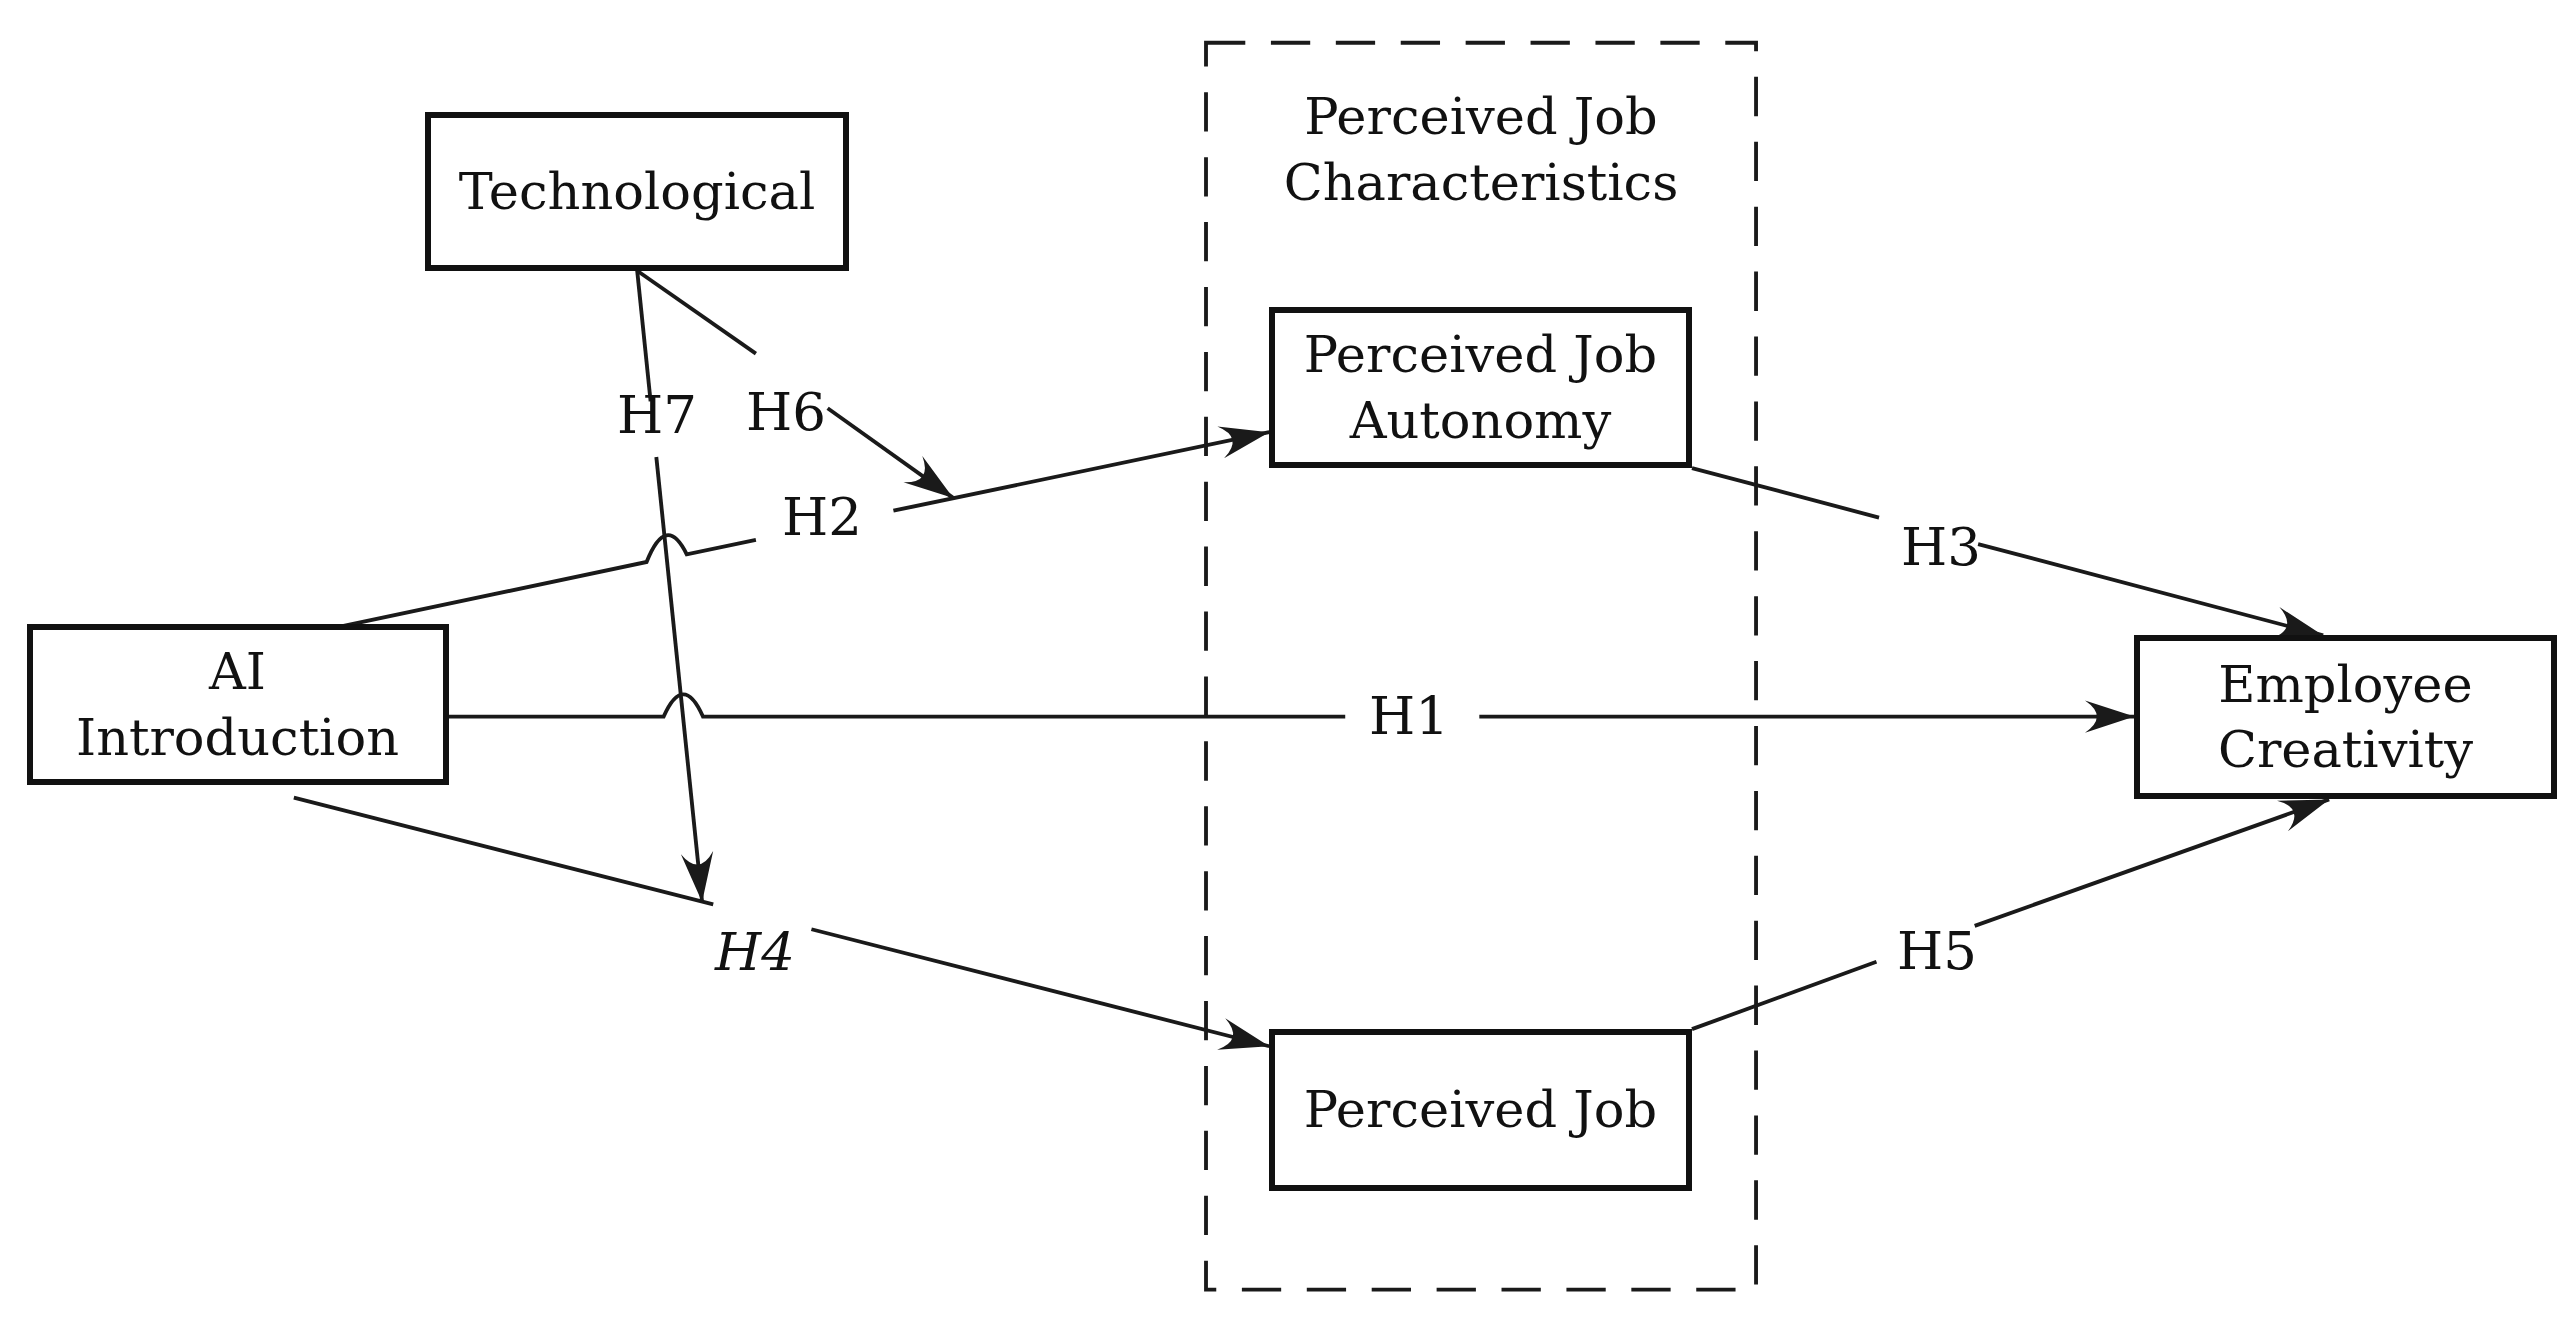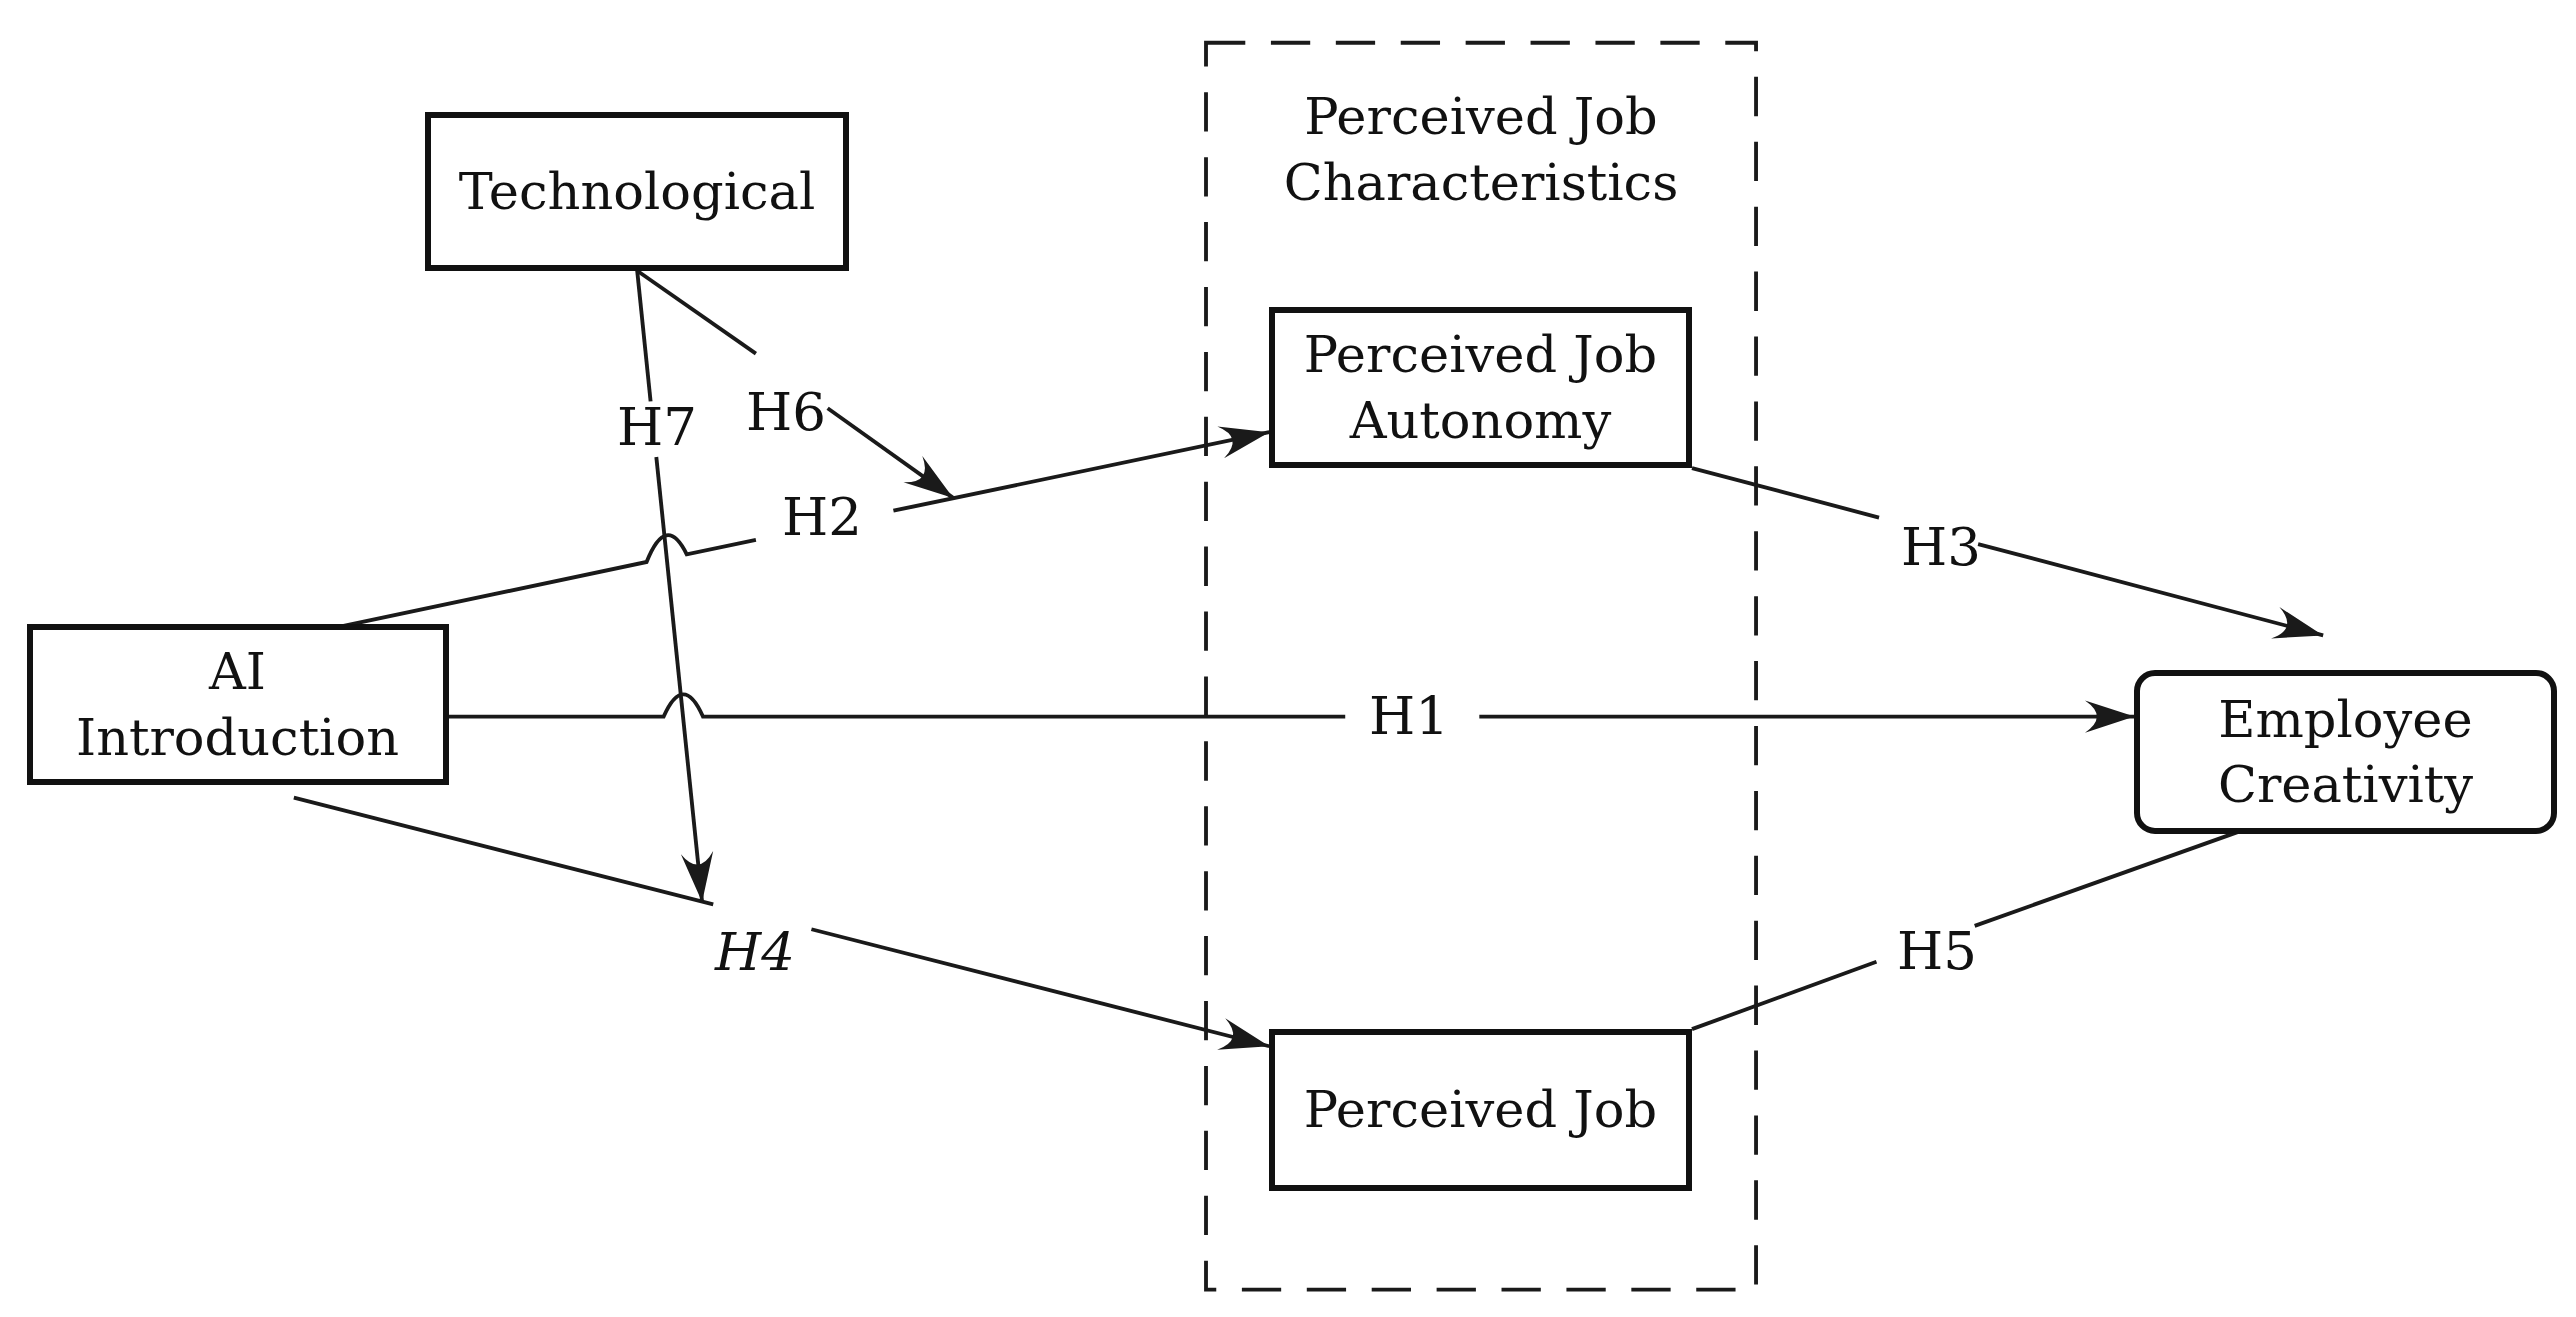--- a/index.html
+++ b/index.html
@@ -35,21 +35,21 @@
     justify-content: center;
     text-align: center;
     font-size: 51px;
     line-height: 1.28;
     white-space: nowrap;
   }
   .node-tech { left: 425px; top: 112px; width: 424px; height: 159px; }
   .node-ai   { left: 26.5px;  top: 624px; width: 422px; height: 161px; }
   .node-pja  { left: 1269px; top: 307px; width: 423px; height: 161px; }
   .node-pjf  { left: 1269px; top: 1029px; width: 423px; height: 162px; }
-  .node-ec   { left: 2134px; top: 670px; width: 423px; height: 164px; border-radius: 21px; }
+  .node-ec   { left: 2134px; top: 635px; width: 423px; height: 164px; }
   .group-title {
     position: absolute;
     left: 1206px;
     top: 84px;
     width: 550px;
     text-align: center;
     font-size: 51px;
     line-height: 1.3;
     white-space: nowrap;
   }
@@ -59,21 +59,21 @@
     font-size: 53px;
     line-height: 1;
     white-space: nowrap;
   }
   .hl-1 { left: 1409px; top: 715px; }
   .hl-2 { left: 822px;  top: 516px; }
   .hl-3 { left: 1941px; top: 546px; }
   .hl-4 { left: 755px;  top: 951px; font-style: italic; }
   .hl-5 { left: 1937px; top: 950px; }
   .hl-6 { left: 786px;  top: 379px; margin-top: 32px; }
-  .hl-7 { left: 657px;  top: 426px; }
+  .hl-7 { left: 657px;  top: 414px; }
   .wire {
     stroke: #1a1a1a;
     stroke-width: 4.5;
     fill: none;
   }
   .dashed-region {
     stroke: #1a1a1a;
     stroke-width: 4.5;
     fill: none;
     stroke-dasharray: 46 30;

